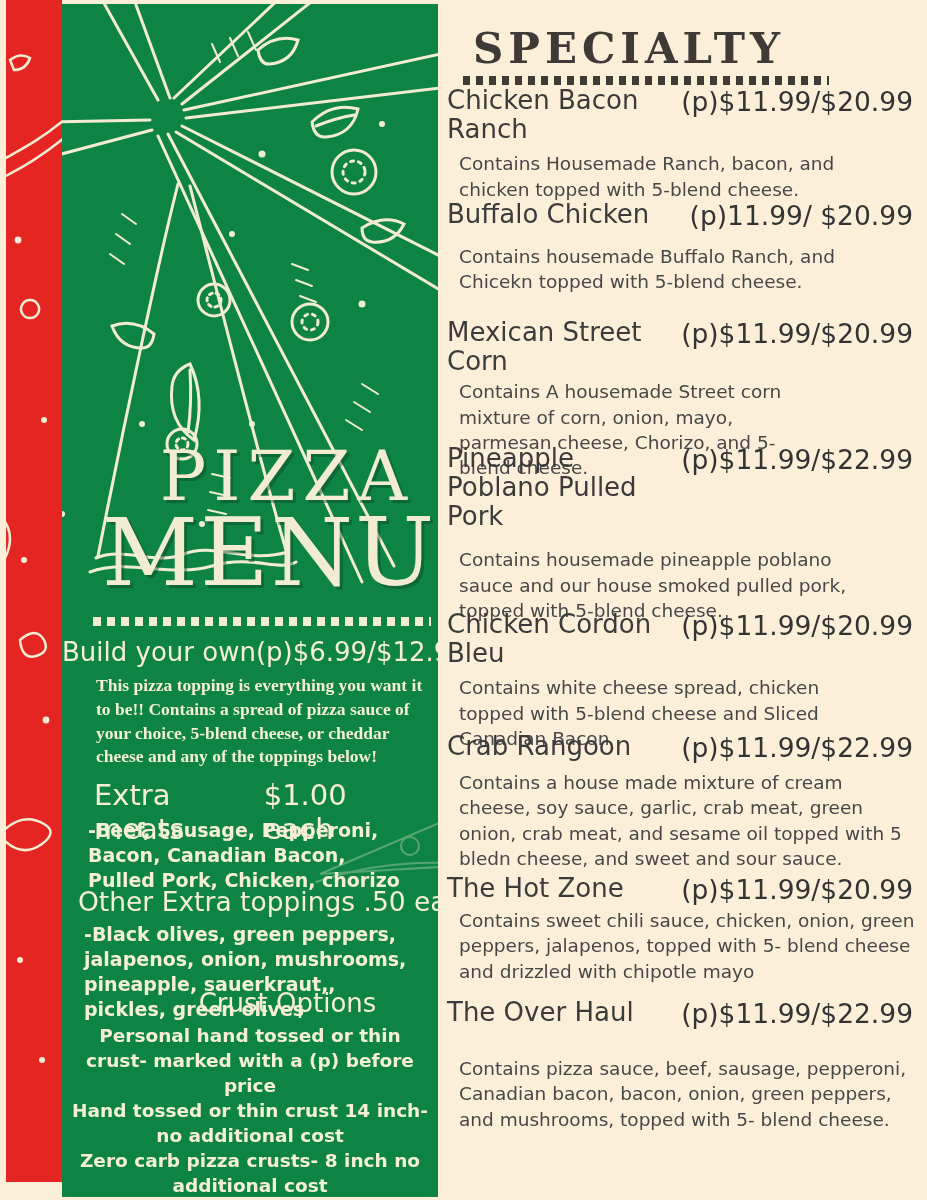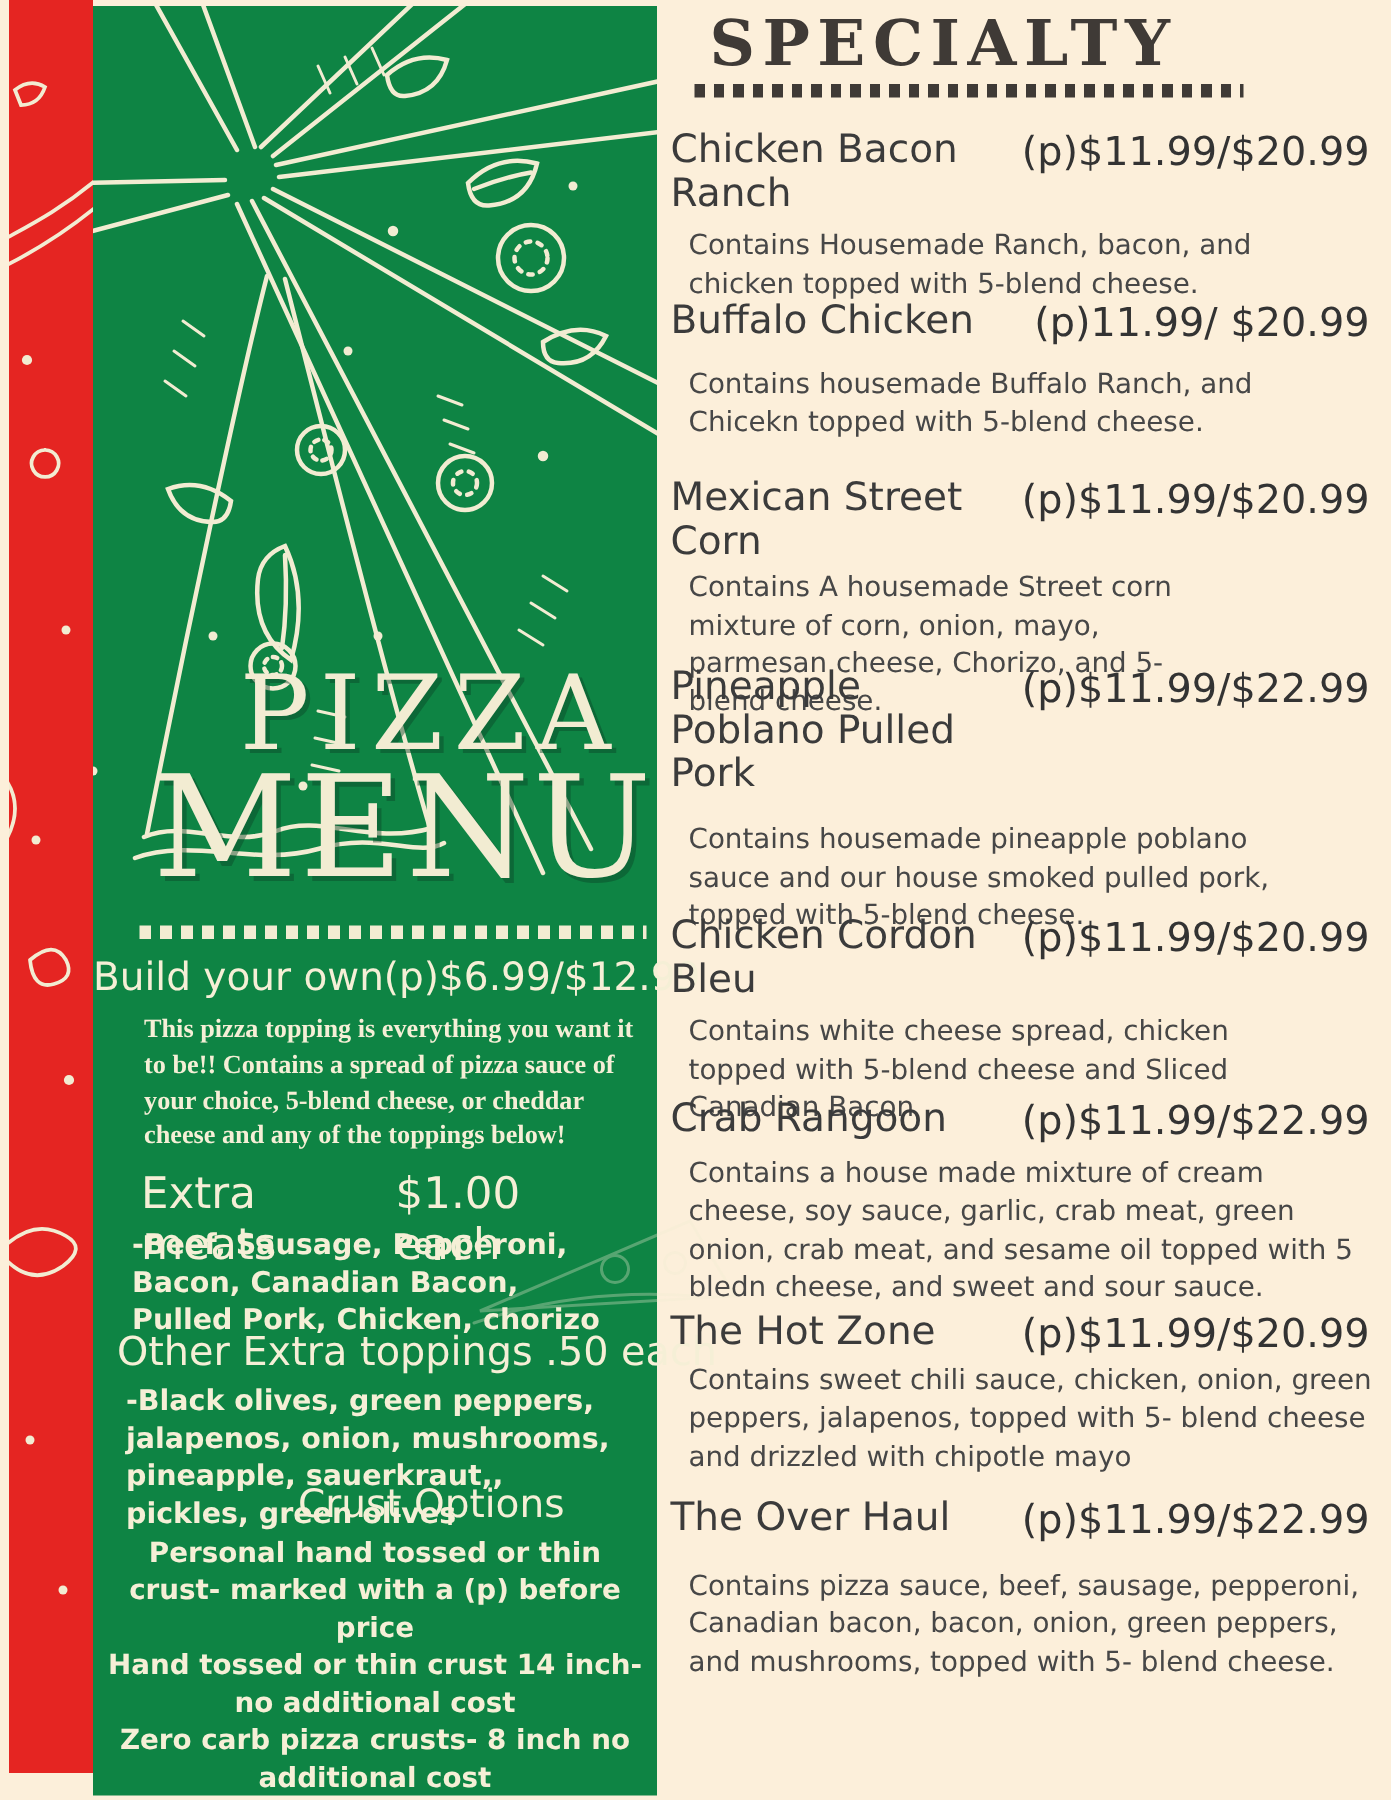--- a/index.html
+++ b/index.html
@@ -40,41 +40,41 @@
   .toppings-list{position:absolute;top:918px;left:22px;width:338px;color:#F5EFD6;
     font-size:19px;line-height:1.32;font-weight:600;}
 
   .crust-heading{position:absolute;top:984px;left:0;width:100%;text-align:center;
     padding-left:75px;box-sizing:border-box;color:#F5EFD6;font-size:26px;}
   .crust-lines{position:absolute;top:1020px;left:10px;width:356px;text-align:center;
     color:#F5EFD6;font-size:18.5px;line-height:1.35;font-weight:600;}
 
   
   .right-col{position:absolute;left:447px;top:0;width:470px;height:1200px;}
-  .specialty-heading{margin:4px 0 0 26px;font-family:"DejaVu Serif",serif;font-weight:bold;
+  .specialty-heading{margin:24px 0 0 26px;font-family:"DejaVu Serif",serif;font-weight:bold;
     font-size:42px;letter-spacing:5px;color:#3F3A36;}
   .dark-dotted{margin-left:16px;margin-top:3px;width:366px;height:9px;
     background:repeating-linear-gradient(90deg,#3F3A36 0 7px,transparent 7px 13px);}
 
   .specialty-list{position:absolute;left:0;top:0;width:100%;height:100%;}
   .sp-item{position:absolute;left:0;width:100%;}
   .sp-head{display:flex;justify-content:space-between;align-items:flex-start;}
   .sp-name{font-size:26px;color:#3B3B3B;line-height:1.12;}
   .sp-price{font-size:26.5px;color:#333;white-space:nowrap;padding-right:4px;}
   .sp-desc{margin-top:7px;padding-left:12px;font-size:18.5px;line-height:1.37;color:#474747;}
 
   .sp-item:nth-child(1){top:86px;}  .sp-item:nth-child(1) .sp-desc{max-width:400px;}
   .sp-item:nth-child(2){top:200px;} .sp-item:nth-child(2) .sp-desc{max-width:410px;margin-top:13px;}
   .sp-item:nth-child(3){top:318px;} .sp-item:nth-child(3) .sp-desc{max-width:345px;margin-top:3px;}
   .sp-item:nth-child(4){top:444px;} .sp-item:nth-child(4) .sp-name{max-width:240px;}
                                     .sp-item:nth-child(4) .sp-desc{max-width:432px;margin-top:16px;}
   .sp-item:nth-child(5){top:610px;} .sp-item:nth-child(5) .sp-desc{max-width:385px;}
   .sp-item:nth-child(6){top:732px;} .sp-item:nth-child(6) .sp-desc{max-width:455px;}
   .sp-item:nth-child(7){top:874px;} .sp-item:nth-child(7) .sp-desc{max-width:462px;margin-top:3px;}
-  .sp-item:nth-child(8){top:998px;} .sp-item:nth-child(8) .sp-desc{max-width:455px;margin-top:16px;}
+  .sp-item:nth-child(8){top:998px;} .sp-item:nth-child(8) .sp-desc{max-width:455px;margin-top:27px;}
 </style>
 </head>
 <body>
 
 <div class="page">
 
   <div class="red-stripe">
     <svg viewBox="0 0 56 1182" width="56" height="1182">
       <g stroke="#F2ECD2" stroke-width="2.5" fill="none" stroke-linecap="round">
         <path d="M-4,160 C14,150 34,140 58,120"></path>

